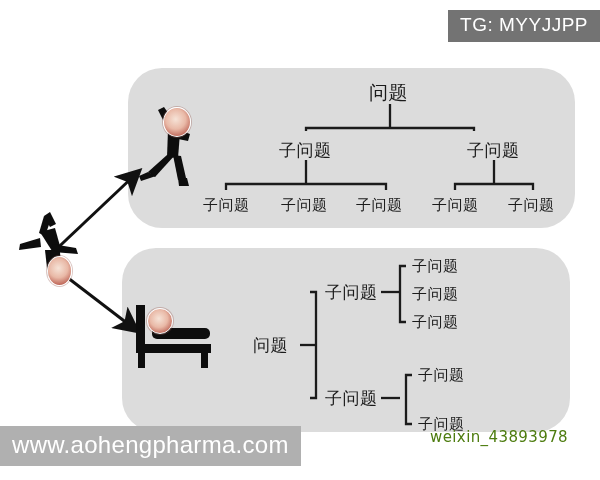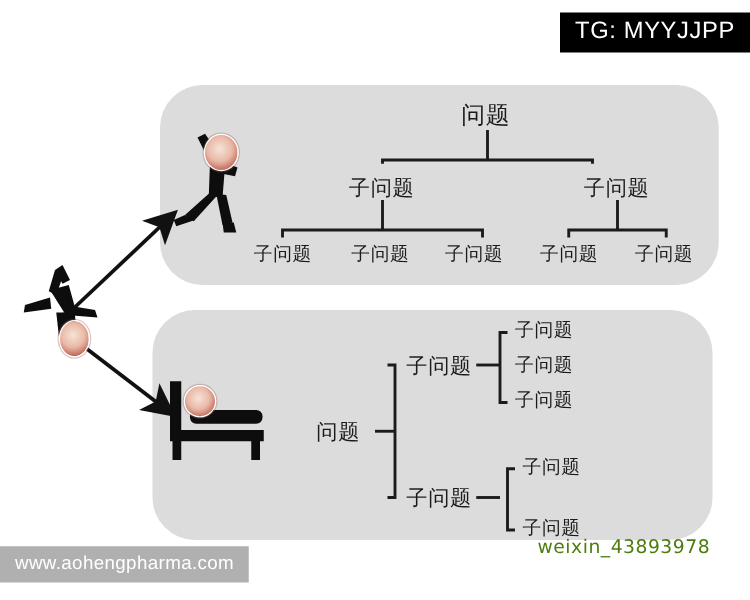--- a/index.html
+++ b/index.html
@@ -18,43 +18,43 @@
     background:#dcdcdc;
     border-radius:34px;
   }
   #panel-top{left:128px;top:68px;width:447px;height:160px;}
   #panel-bottom{left:122px;top:248px;width:448px;height:184px;}
 
   
   .node{
     position:absolute;
     color:#1b1b1b;
-    font-family:Liberation Serif, serif;
+    font-family:Liberation Sans, sans-serif;
     white-space:nowrap;
     letter-spacing:.5px;
     line-height:1;
   }
   .root{font-size:19px;}
   .mid{font-size:17px;}
   .leaf{font-size:15px;}
 
   
   .wires{position:absolute;left:0;top:0;width:600px;height:480px;pointer-events:none;}
 
   
   #tg-badge{
     position:absolute;right:0;top:10px;
-    background:#000000;color:#ffffff;
+    background:#737373;color:#ffffff;
     font-size:19px;padding:4px 12px 6px 12px;
     letter-spacing:.5px;
   }
   #site-watermark{
     position:absolute;left:0;bottom:14px;
     background:#b0b0b0;color:#ffffff;
-    font-size:15px;padding:5px 12px 7px 12px;
+    font-size:24px;padding:5px 12px 7px 12px;
     letter-spacing:.3px;
   }
   #csdn-watermark{
     position:absolute;left:430px;top:428px;
     color:#4d7c0f;font-size:15px;letter-spacing:.4px;
     font-family:"DejaVu Sans","Liberation Sans",sans-serif;
   }
   .face{
     position:absolute;border-radius:50%;
     background:radial-gradient(circle at 45% 40%, #f6e3d7 0%, #e9b9a7 45%, #c06a5c 78%, #8d3b34 100%);

